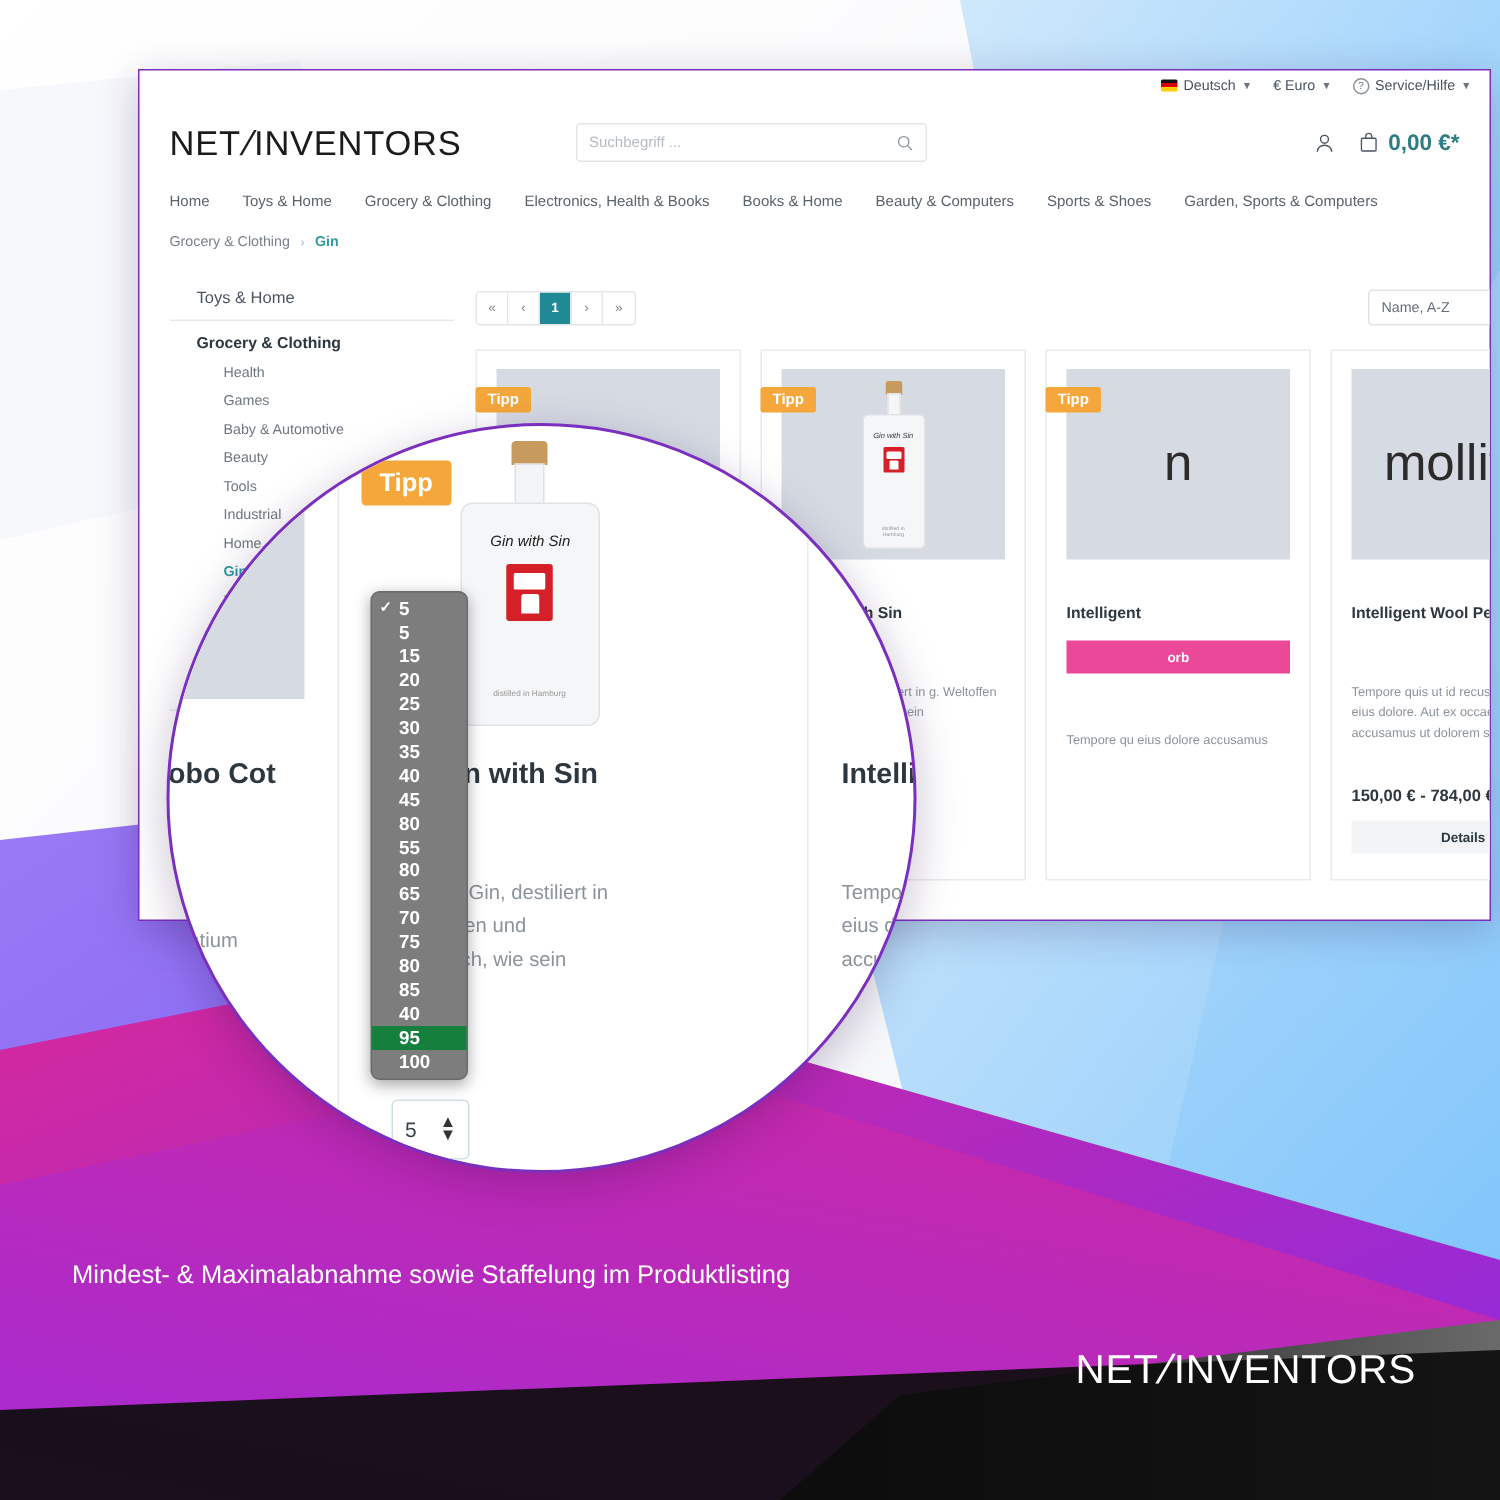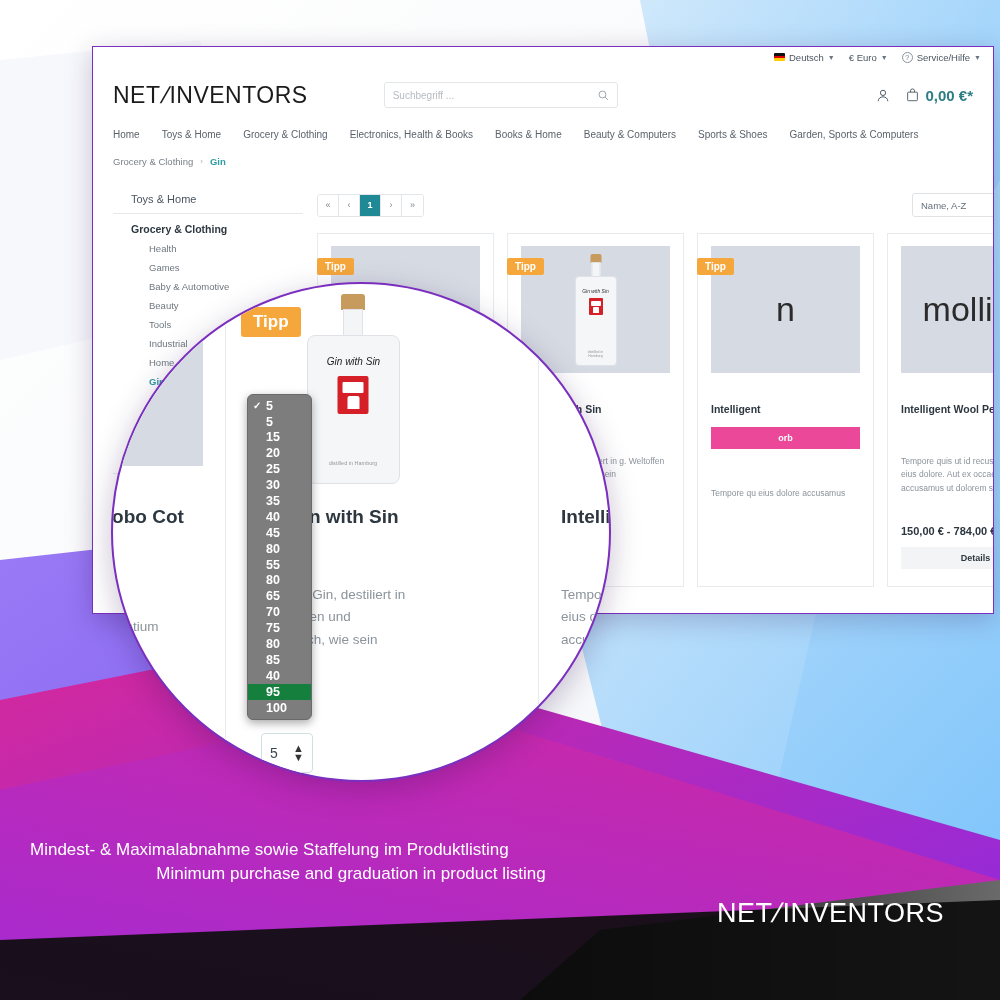--- a/index.html
+++ b/index.html
@@ -125,21 +125,21 @@
   
   .z-select { position:absolute; width:65px; background:#7d7d7d; border:1px solid #6a6a6a;
               border-radius:6px; padding:3px 0; box-shadow:0 3px 10px rgba(0,0,0,.35); }
   .z-select .opt { height:15.9px; display:flex; align-items:center; padding-left:18px;
                    font-size:12.5px; font-weight:bold; color:#fff; position:relative; line-height:1;}
   .z-select .opt.checked::before { content:"✓"; position:absolute; left:5px; font-size:10px; }
   .z-select .opt.sel { background:#15803d; }
 
   
   #banner { position:absolute; left:0; bottom:0; width:1000px; height:180px; z-index:30; }
-  .bn-text { position:absolute; left:30px; top:20px; width:620px; color:#fff; }
+  .bn-text { position:absolute; left:48px; top:20px; width:620px; color:#fff; }
   .bn-l1 { font-size:17px; }
   .bn-l2 { font-size:17px; text-align:center; padding-left:22px; margin-top:4px;}
   .bn-logo { position:absolute; right:56px; top:78px; font-size:27px; color:#fff; letter-spacing:.5px; white-space:nowrap;}
   .bn-logo .slash { display:inline-block; transform:skewX(-17deg); padding:0 1px;}
 </style>
 </head>
 <body>
 
 <div id="bg">
   <svg viewBox="0 0 1000 1000" xmlns="http://www.w3.org/2000/svg">
@@ -422,18 +422,17 @@
     <div class="z-desc" style="left:448px;top:300px;white-space:pre-line;width:150px;">Tempore qu
 eius dolore
 accusamus</div>
     <div class="z-price" style="left:448px;top:412px;">15</div>
   </div>
 </div>
 
 <div id="banner">
   <div class="bn-text">
     <div class="bn-l1">Mindest- &amp; Maximalabnahme sowie Staffelung im Produktlisting</div>
-    <div class="bn-l2">Minimum purchase and graduation in product listing</div>
   </div>
   <div class="bn-logo">
     <span>NET</span><span class="slash">/</span><span>INVENTORS</span>
   </div>
 </div>
 
 </body></html>

